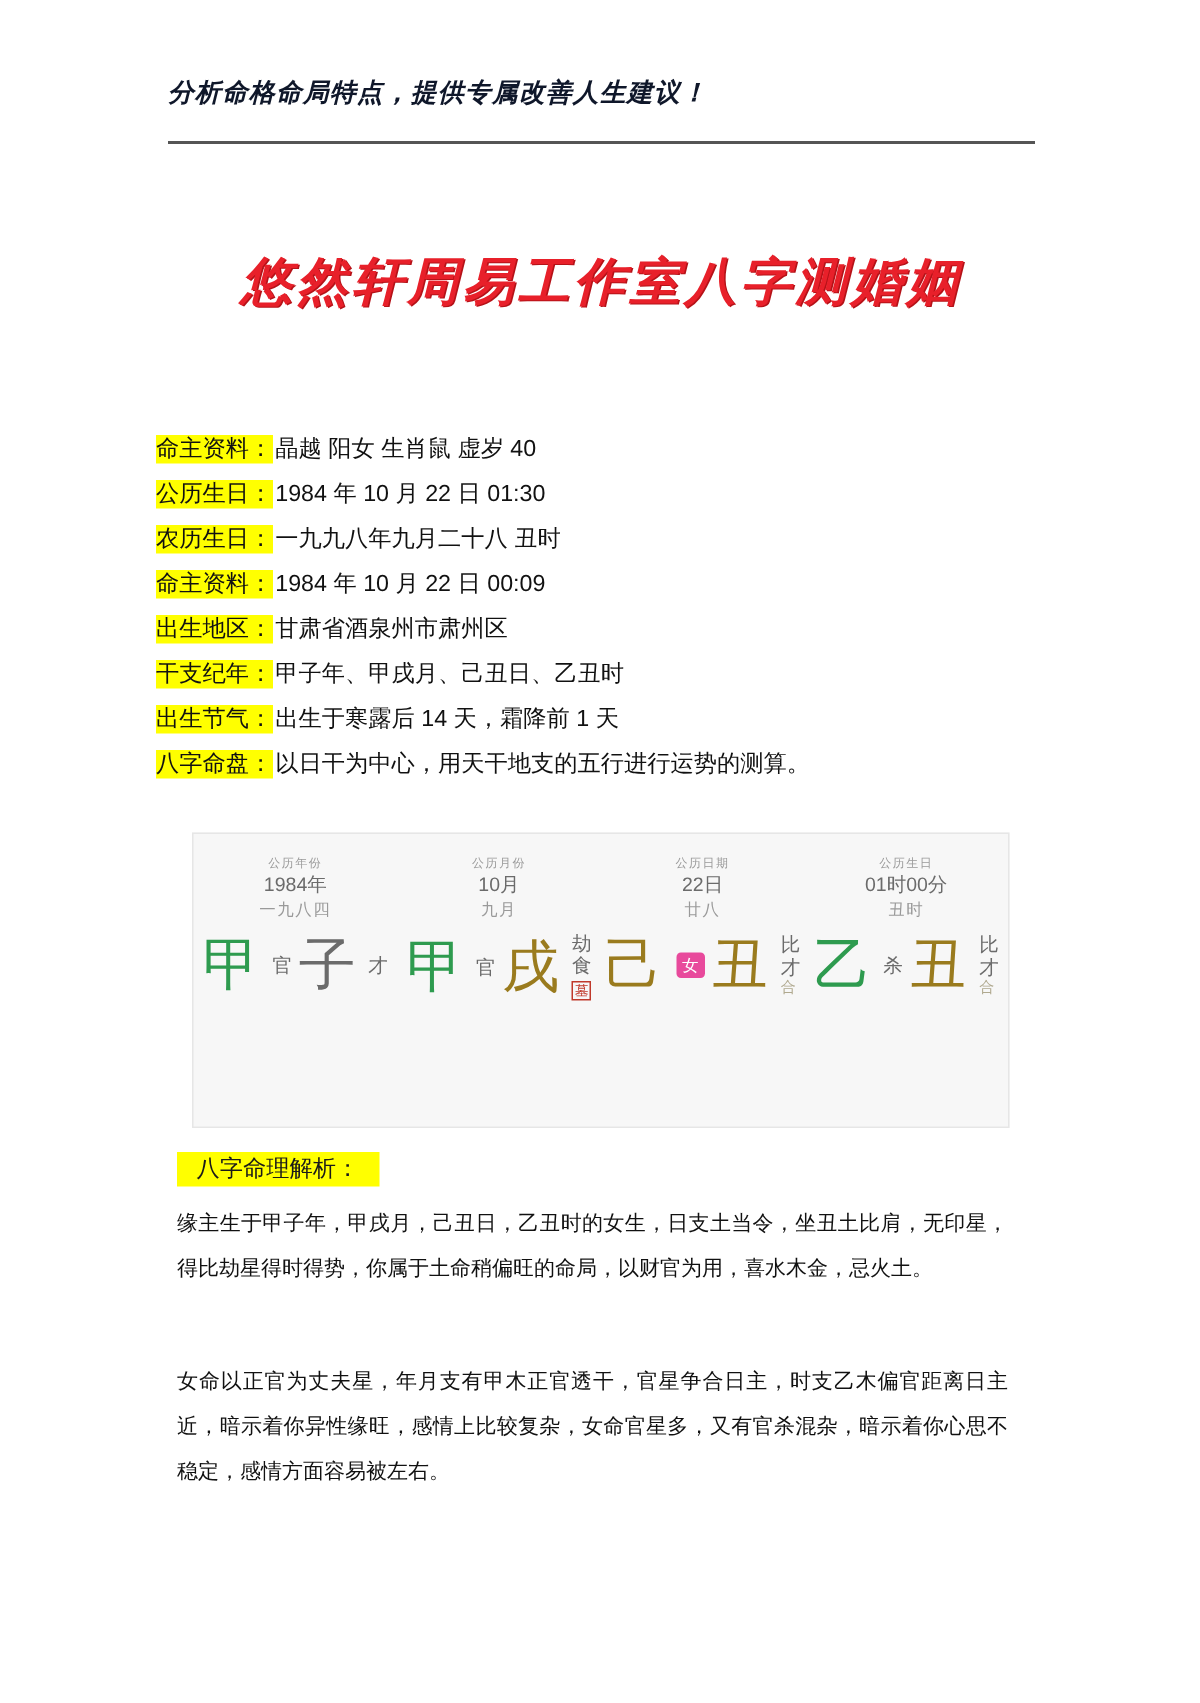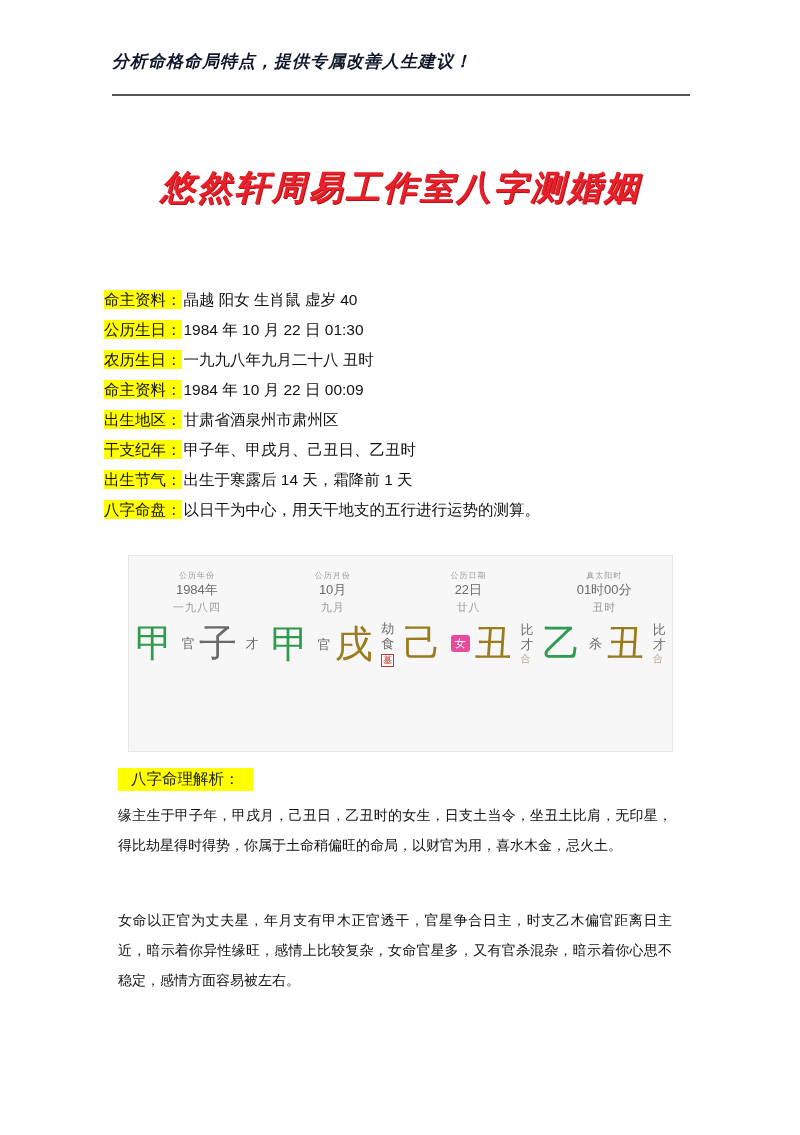--- a/index.html
+++ b/index.html
@@ -308,21 +308,21 @@
           <span class="big-char gold">丑</span>
           <span class="side-marks">
             <span class="m">比</span>
             <span class="m">才</span>
             <span class="m small-bottom">合</span>
           </span>
         </div>
       </div>
 
       <div class="bazi-col">
-        <div class="bc-top1">真太阳时</div>
+        <div class="bc-top1">公历生日</div>
         <div class="bc-top2">01时00分</div>
         <div class="bc-top3">丑时</div>
         <div class="stem-row">
           <span class="big-char green">乙</span>
           <span class="side-marks">
             <span class="m">杀</span>
           </span>
         </div>
         <div class="branch-row">
           <span class="big-char gold">丑</span>

